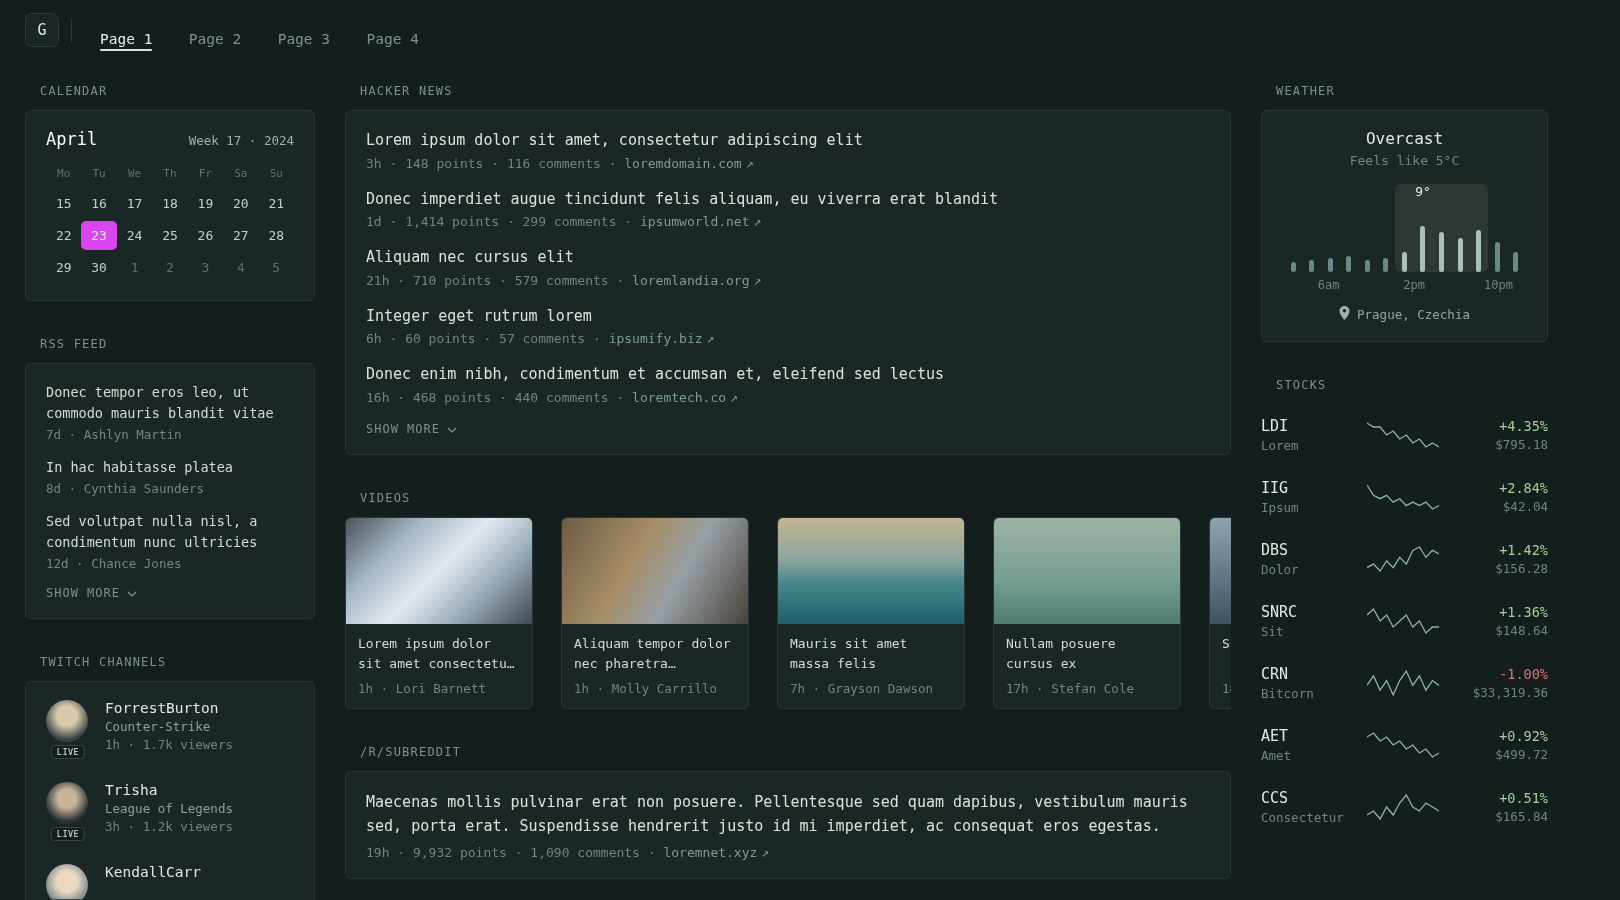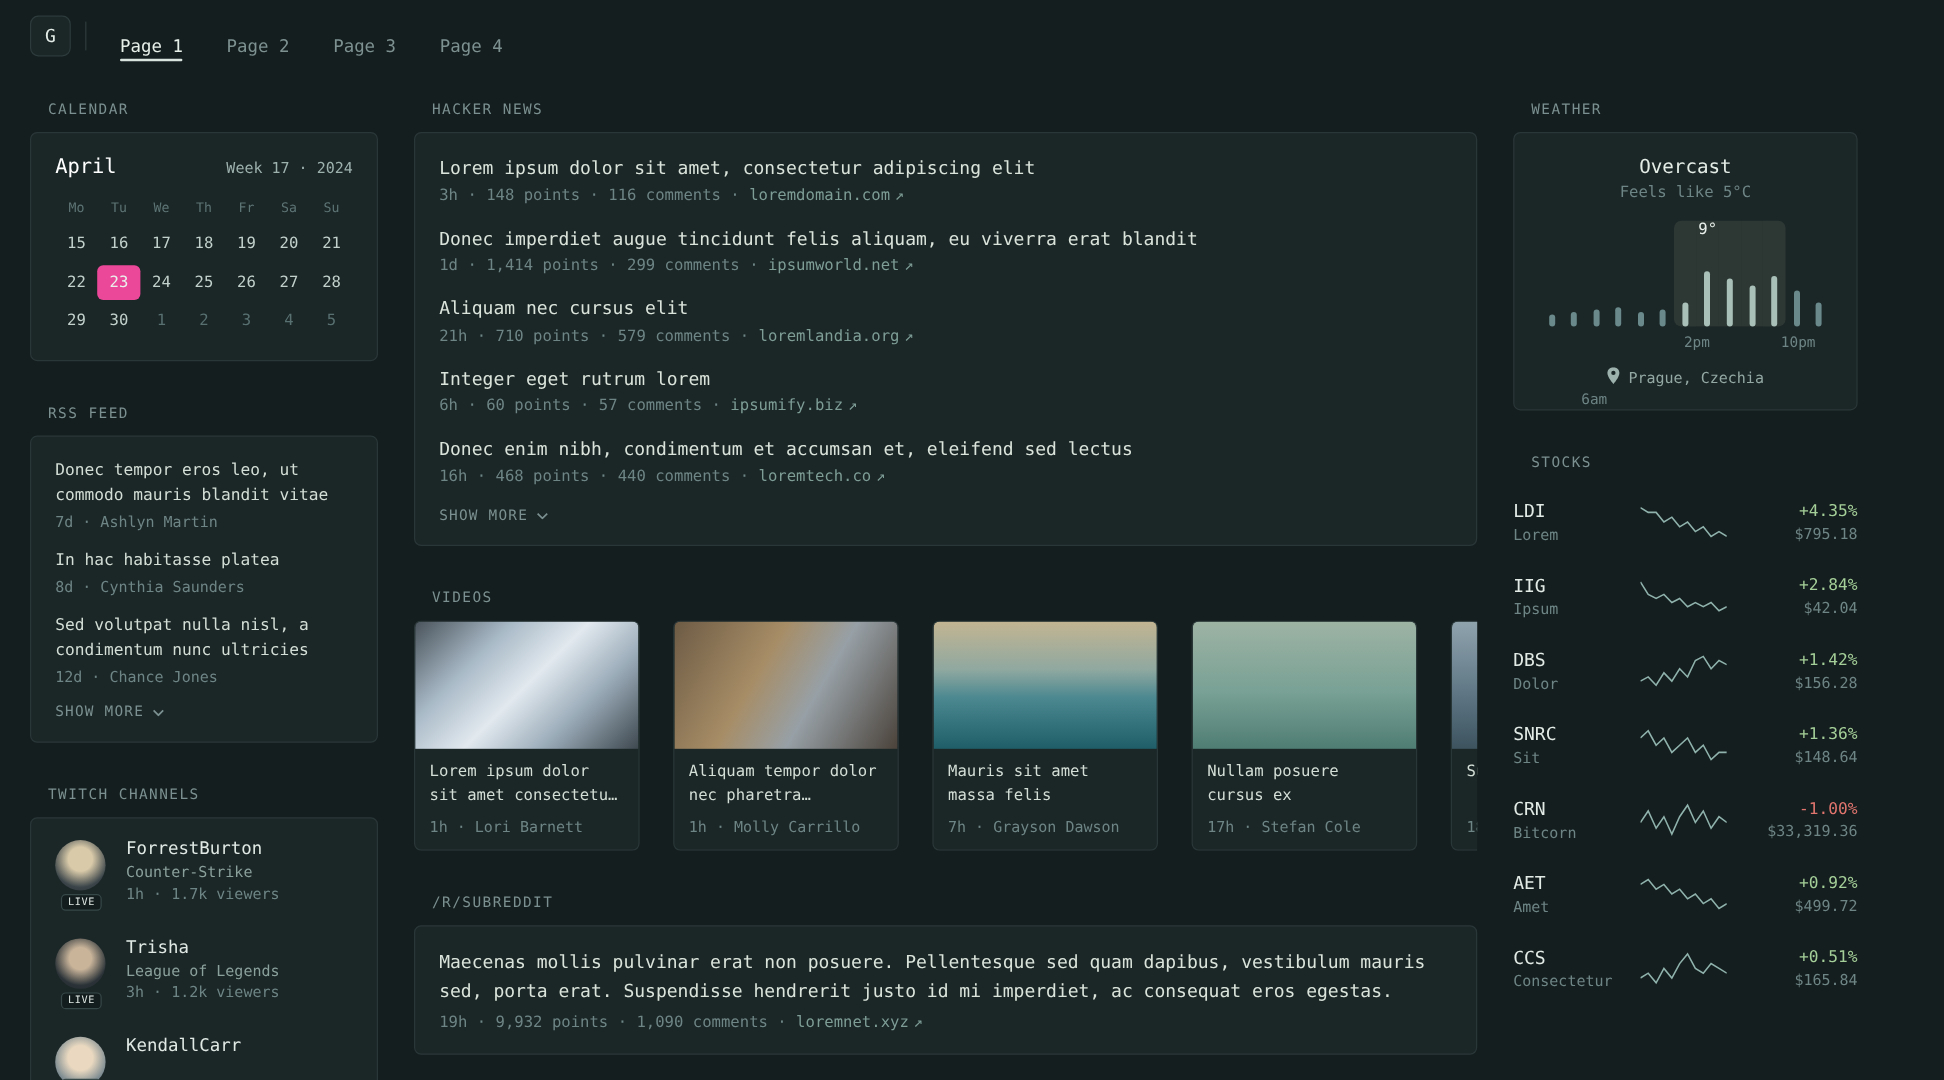--- a/index.html
+++ b/index.html
@@ -31,21 +31,21 @@
   .card { background:#1b2627; border:1px solid #2a3738; border-radius:6px; padding:18px 20px; }
 
   
   .cal-head { display:flex; justify-content:space-between; align-items:baseline; margin-bottom:12px; }
   .cal-month { font-size:17px; color:#ffffff; }
   .cal-week { font-size:12.5px; color:#9db1ad; }
   .cal-grid { display:grid; grid-template-columns:repeat(7,1fr); row-gap:3px; text-align:center; }
   .dow { font-size:11px; color:#5d7474; padding:6px 0; }
   .day { font-size:13px; color:#c2d1cb; padding:7px 0; border-radius:5px; }
   .day.dim { color:#587070; }
-  .day.today { background:#ec4899; color:#eaf1ec; }
+  .day.today { background:#d946ef; color:#eaf1ec; }
 
   
   .feed-item { margin-bottom:15px; }
   .item-title { display:block; color:#d3ded6; font-size:13.5px; line-height:1.55; cursor:pointer; }
   .item-meta { color:#6e8585; font-size:12.5px; margin-top:3px; }
   .show-more { background:none; border:none; color:#7b9090; font:inherit; font-size:12px;
                letter-spacing:1px; display:flex; align-items:center; gap:7px; cursor:pointer; margin-top:5px; padding:0; }
 
   
   .channel { display:flex; gap:15px; margin-bottom:30px; cursor:pointer; }
@@ -366,21 +366,21 @@
             </div>
             <div class="w-col">
               <div class="w-bar" style="height: 30px;"></div>
             </div>
             <div class="w-col">
               <div class="w-bar" style="height: 20px;"></div>
             </div>
             <div class="w-temp-label" style="left: 57.6923%;">9°</div>
           </div>
         <div class="w-times">
-            <span class="w-time" style="left: 18.5%; margin-top: 48px;">6am</span>
+            <span class="w-time" style="left: 18.5%;">6am</span>
             <span class="w-time" style="left: 54%;">2pm</span>
             <span class="w-time" style="left: 89%;">10pm</span>
           </div>
         <div class="w-loc">
           <span><svg width="11" height="14" viewBox="0 0 11 14">
                 <path d="M5.5 0C2.5 0 .5 2.2.5 4.9.5 8.6 5.5 14 5.5 14S10.5 8.6 10.5 4.9C10.5 2.2 8.5 0 5.5 0z" fill="#9db2ac"></path>
                 <circle cx="5.5" cy="4.8" r="1.8" fill="#1b2627"></circle>
               </svg></span>
           <span>Prague, Czechia</span>
         </div>

